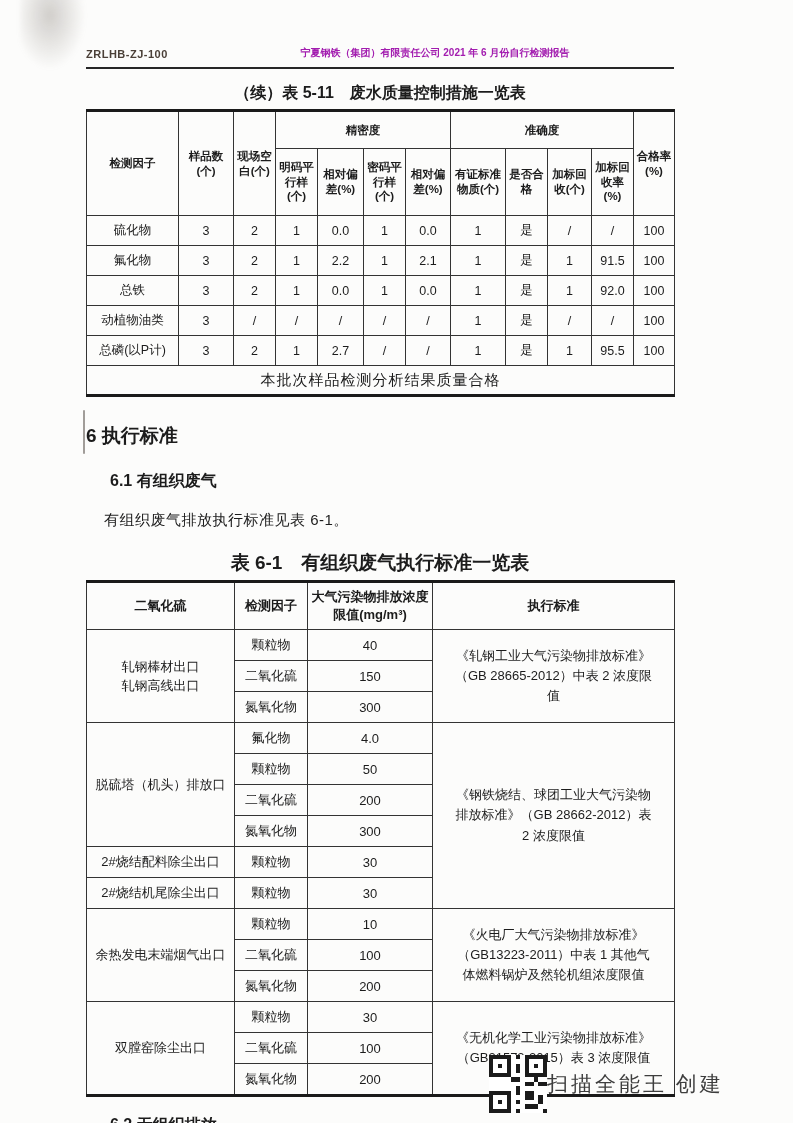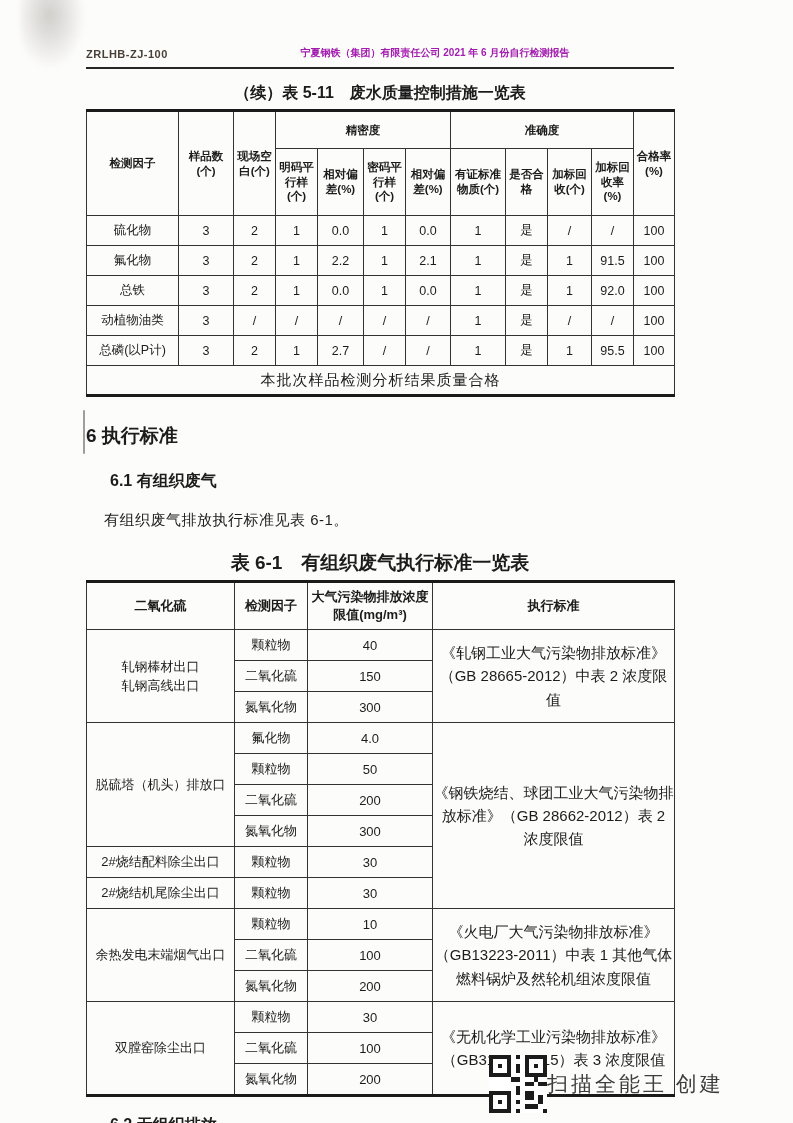--- a/index.html
+++ b/index.html
@@ -31,21 +31,21 @@
     padding:2px 1px;overflow:hidden;}
   .t511 th{font-size:11.5px;font-weight:bold;line-height:1.3;}
   .t511 thead tr.r1 th{height:32px;}
   .t511 thead tr.r2 th{height:62px;}
   .t511 td{font-size:12.5px;height:25px;}
   .t511 td.factor{font-size:12.5px;}
   .t511 .note td{font-size:15px;height:24px;font-weight:normal;letter-spacing:1px;}
 
   .t61 th{font-size:13px;font-weight:bold;line-height:1.35;height:42px;}
   .t61 td{font-size:13px;height:26px;}
-  .t61 td.std{font-size:15px;line-height:1.55;padding:4px 0;}
+  .t61 td.std{font-size:13px;line-height:1.55;padding:4px 20px;}
   .pre{white-space:pre-line;line-height:1.5;}
 
   .h-sec{font-size:19px;font-weight:bold;margin:26px 0 16px 0;}
   .h-sub{font-size:16px;font-weight:bold;margin:22px 0 0 24px;}
   .para{font-size:15px;margin:19px 0 0 18px;letter-spacing:.5px;}
 
   .scanner{position:absolute;left:489px;top:1055px;display:flex;align-items:center;}
   .qr{width:58px;height:58px;display:block;}
   .scanner-label{font-size:21px;color:#3e3e3e;letter-spacing:3px;font-weight:500;}
 </style>

